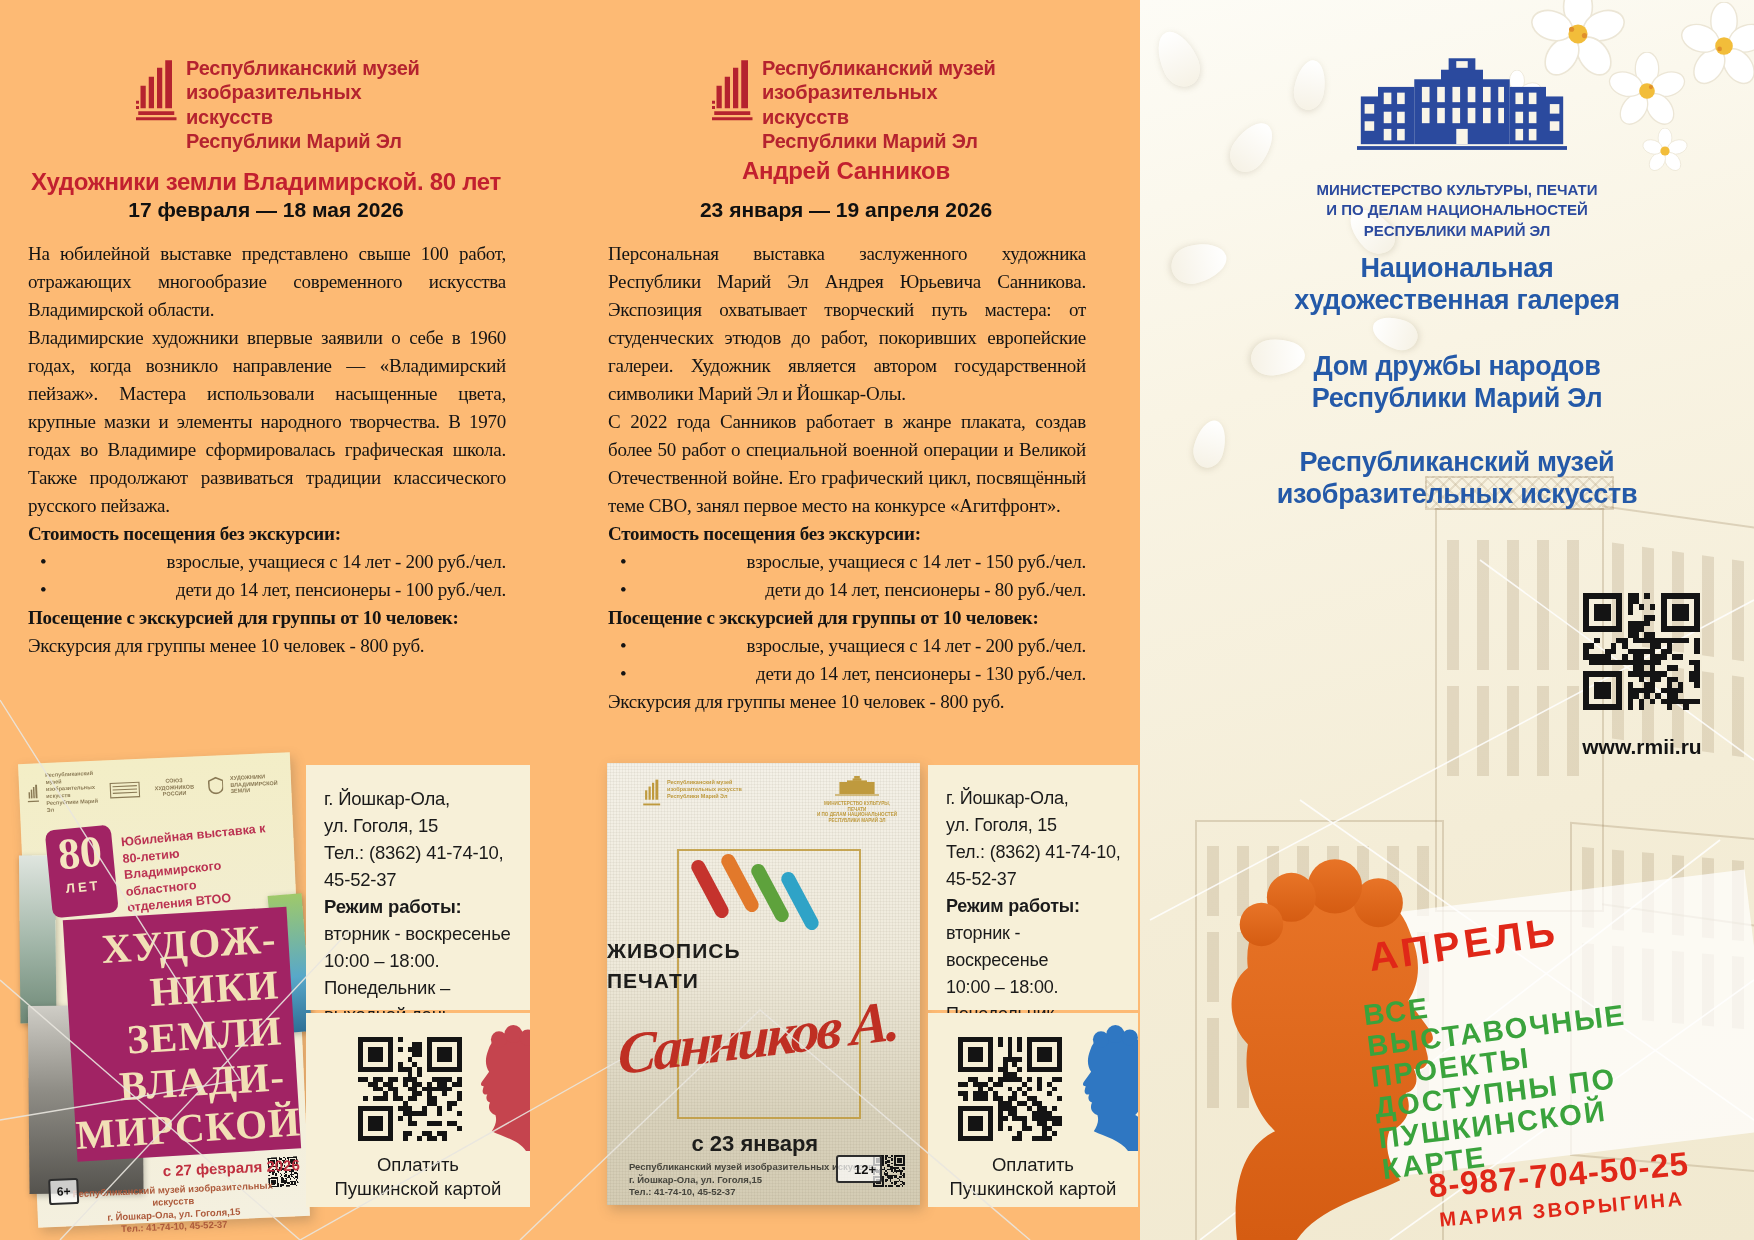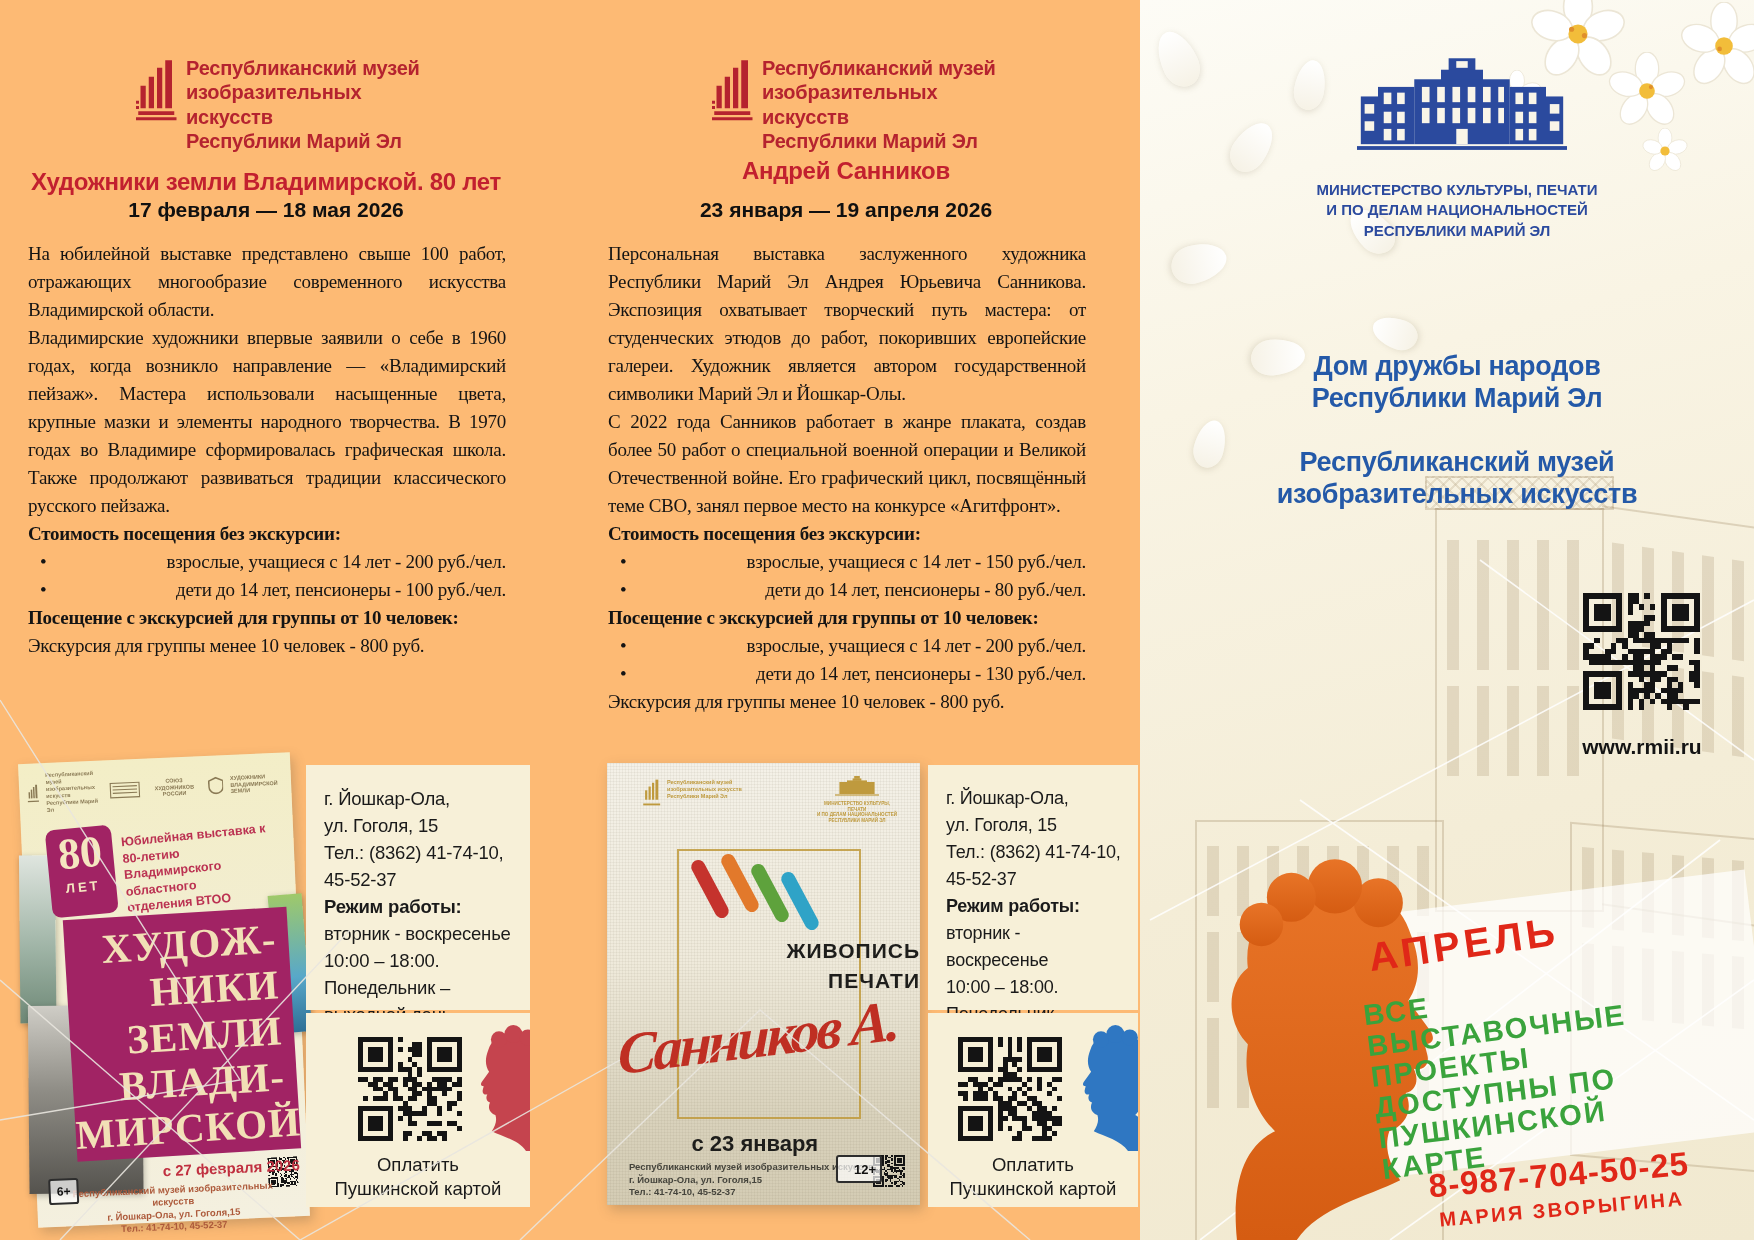--- a/index.html
+++ b/index.html
@@ -63,21 +63,21 @@
              repeating-linear-gradient(90deg,rgba(120,110,85,.07) 0 1px,transparent 1px 3px),
              linear-gradient(180deg,#f4f1e8 0%,#efeadb 45%,#d9d2bc 80%,#d4ccb4 100%);
            box-shadow:3px 5px 12px rgba(90,80,60,.28);}
   .pm-logoL{position:absolute;left:36px;top:16px;display:flex;gap:6px;color:#bf9a3e;}
   .pm-logoL .tl{font-size:5.5px;font-weight:bold;line-height:1.25;width:120px;}
   .pm-logoR{position:absolute;left:208px;top:12px;width:84px;text-align:center;color:#bf9a3e;}
   .pm-logoR .tl{font-size:4.6px;font-weight:bold;line-height:1.25;}
   .pm-frame{position:absolute;left:70px;top:86px;width:180px;height:266px;
             border:2px solid rgba(191,154,60,.85);}
   .stroke{position:absolute;width:14px;height:64px;border-radius:8px;transform:rotate(-28deg);}
-  .pm-cat{position:absolute;left:0;width:100%;text-align:right;font-size:21px;font-weight:bold;
+  .pm-cat{position:absolute;left:0;width:100%;text-align:left;font-size:21px;font-weight:bold;
           letter-spacing:1px;color:#1d1d1b;z-index:2;}
   .pm-sign{position:absolute;left:10px;top:240px;width:295px;font-family:"Liberation Serif",serif;
            font-style:italic;font-weight:bold;font-size:58px;color:#bf2f23;letter-spacing:-3px;
            transform:rotate(-7deg) skewX(-8deg);z-index:2;}
   .pm-date{position:absolute;right:102px;top:368px;font-size:22px;font-weight:bold;color:#1d1d1b;z-index:2;}
   .pm-addr{position:absolute;left:22px;top:398px;font-size:9.5px;font-weight:bold;color:#45443c;
            line-height:1.32;z-index:2;}
 
   
   .panelR{position:absolute;left:1140px;top:0;width:618px;height:1240px;
@@ -951,20 +951,22 @@
         <rect x="8" y="48" width="10" height="10"></rect>
           <rect x="8" y="66" width="10" height="10"></rect>
         <rect x="202" y="48" width="10" height="10"></rect>
           <rect x="202" y="66" width="10" height="10"></rect>
       </g>
     </svg>
     <div class="ministry-text pre">МИНИСТЕРСТВО КУЛЬТУРЫ, ПЕЧАТИ
 И ПО ДЕЛАМ НАЦИОНАЛЬНОСТЕЙ
 РЕСПУБЛИКИ МАРИЙ ЭЛ</div>
 
+    <div class="venue pre" style="top:252px;">Национальная
+художественная галерея</div>
     <div class="venue pre" style="top:350px;">Дом дружбы народов
 Республики Марий Эл</div>
     <div class="venue pre" style="top:446px;">Республиканский музей
 изобразительных искусств</div>
 
     <div class="sk" style="left:285px;top:476px;width:185px;height:30px;background:repeating-linear-gradient(45deg,rgba(151,126,88,.3) 0 2px,transparent 2px 9px),repeating-linear-gradient(-45deg,rgba(151,126,88,.3) 0 2px,transparent 2px 9px);"></div>
     <div class="sk" style="left:295px;top:508px;width:165px;height:400px;">
       <div class="wrow" style="height:130px;margin-top:30px;"></div>
       <div class="wrow" style="height:90px;"></div>
     </div>

